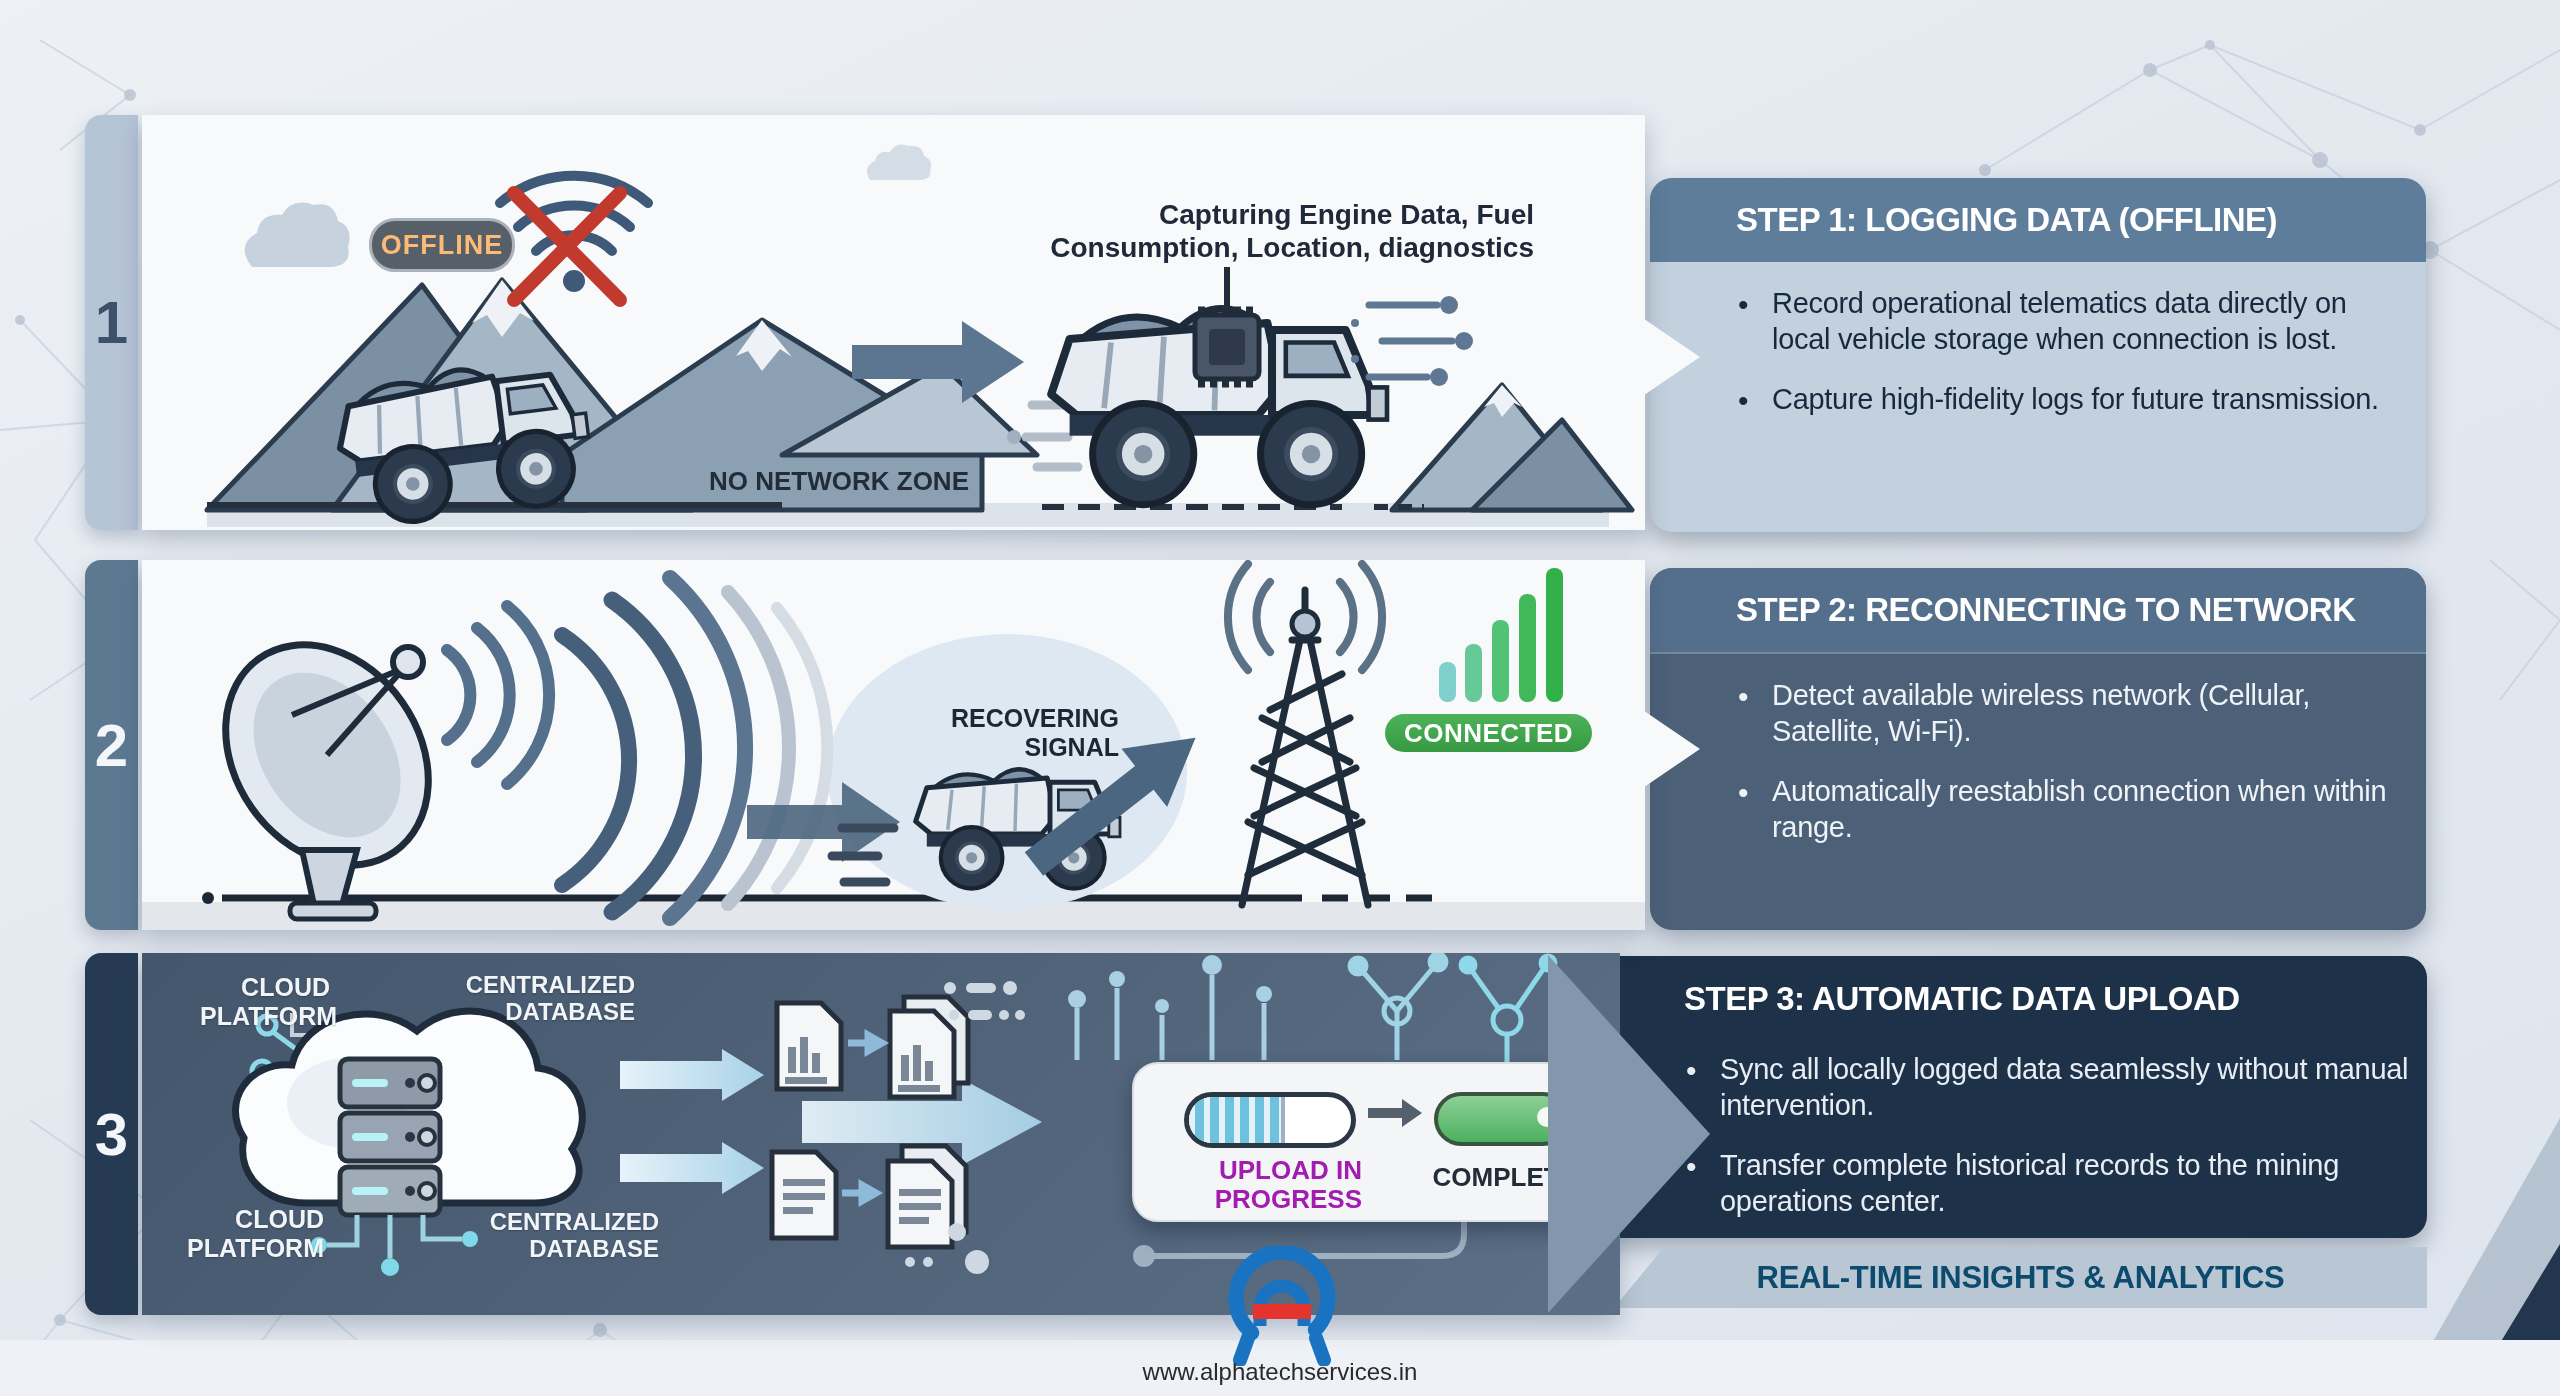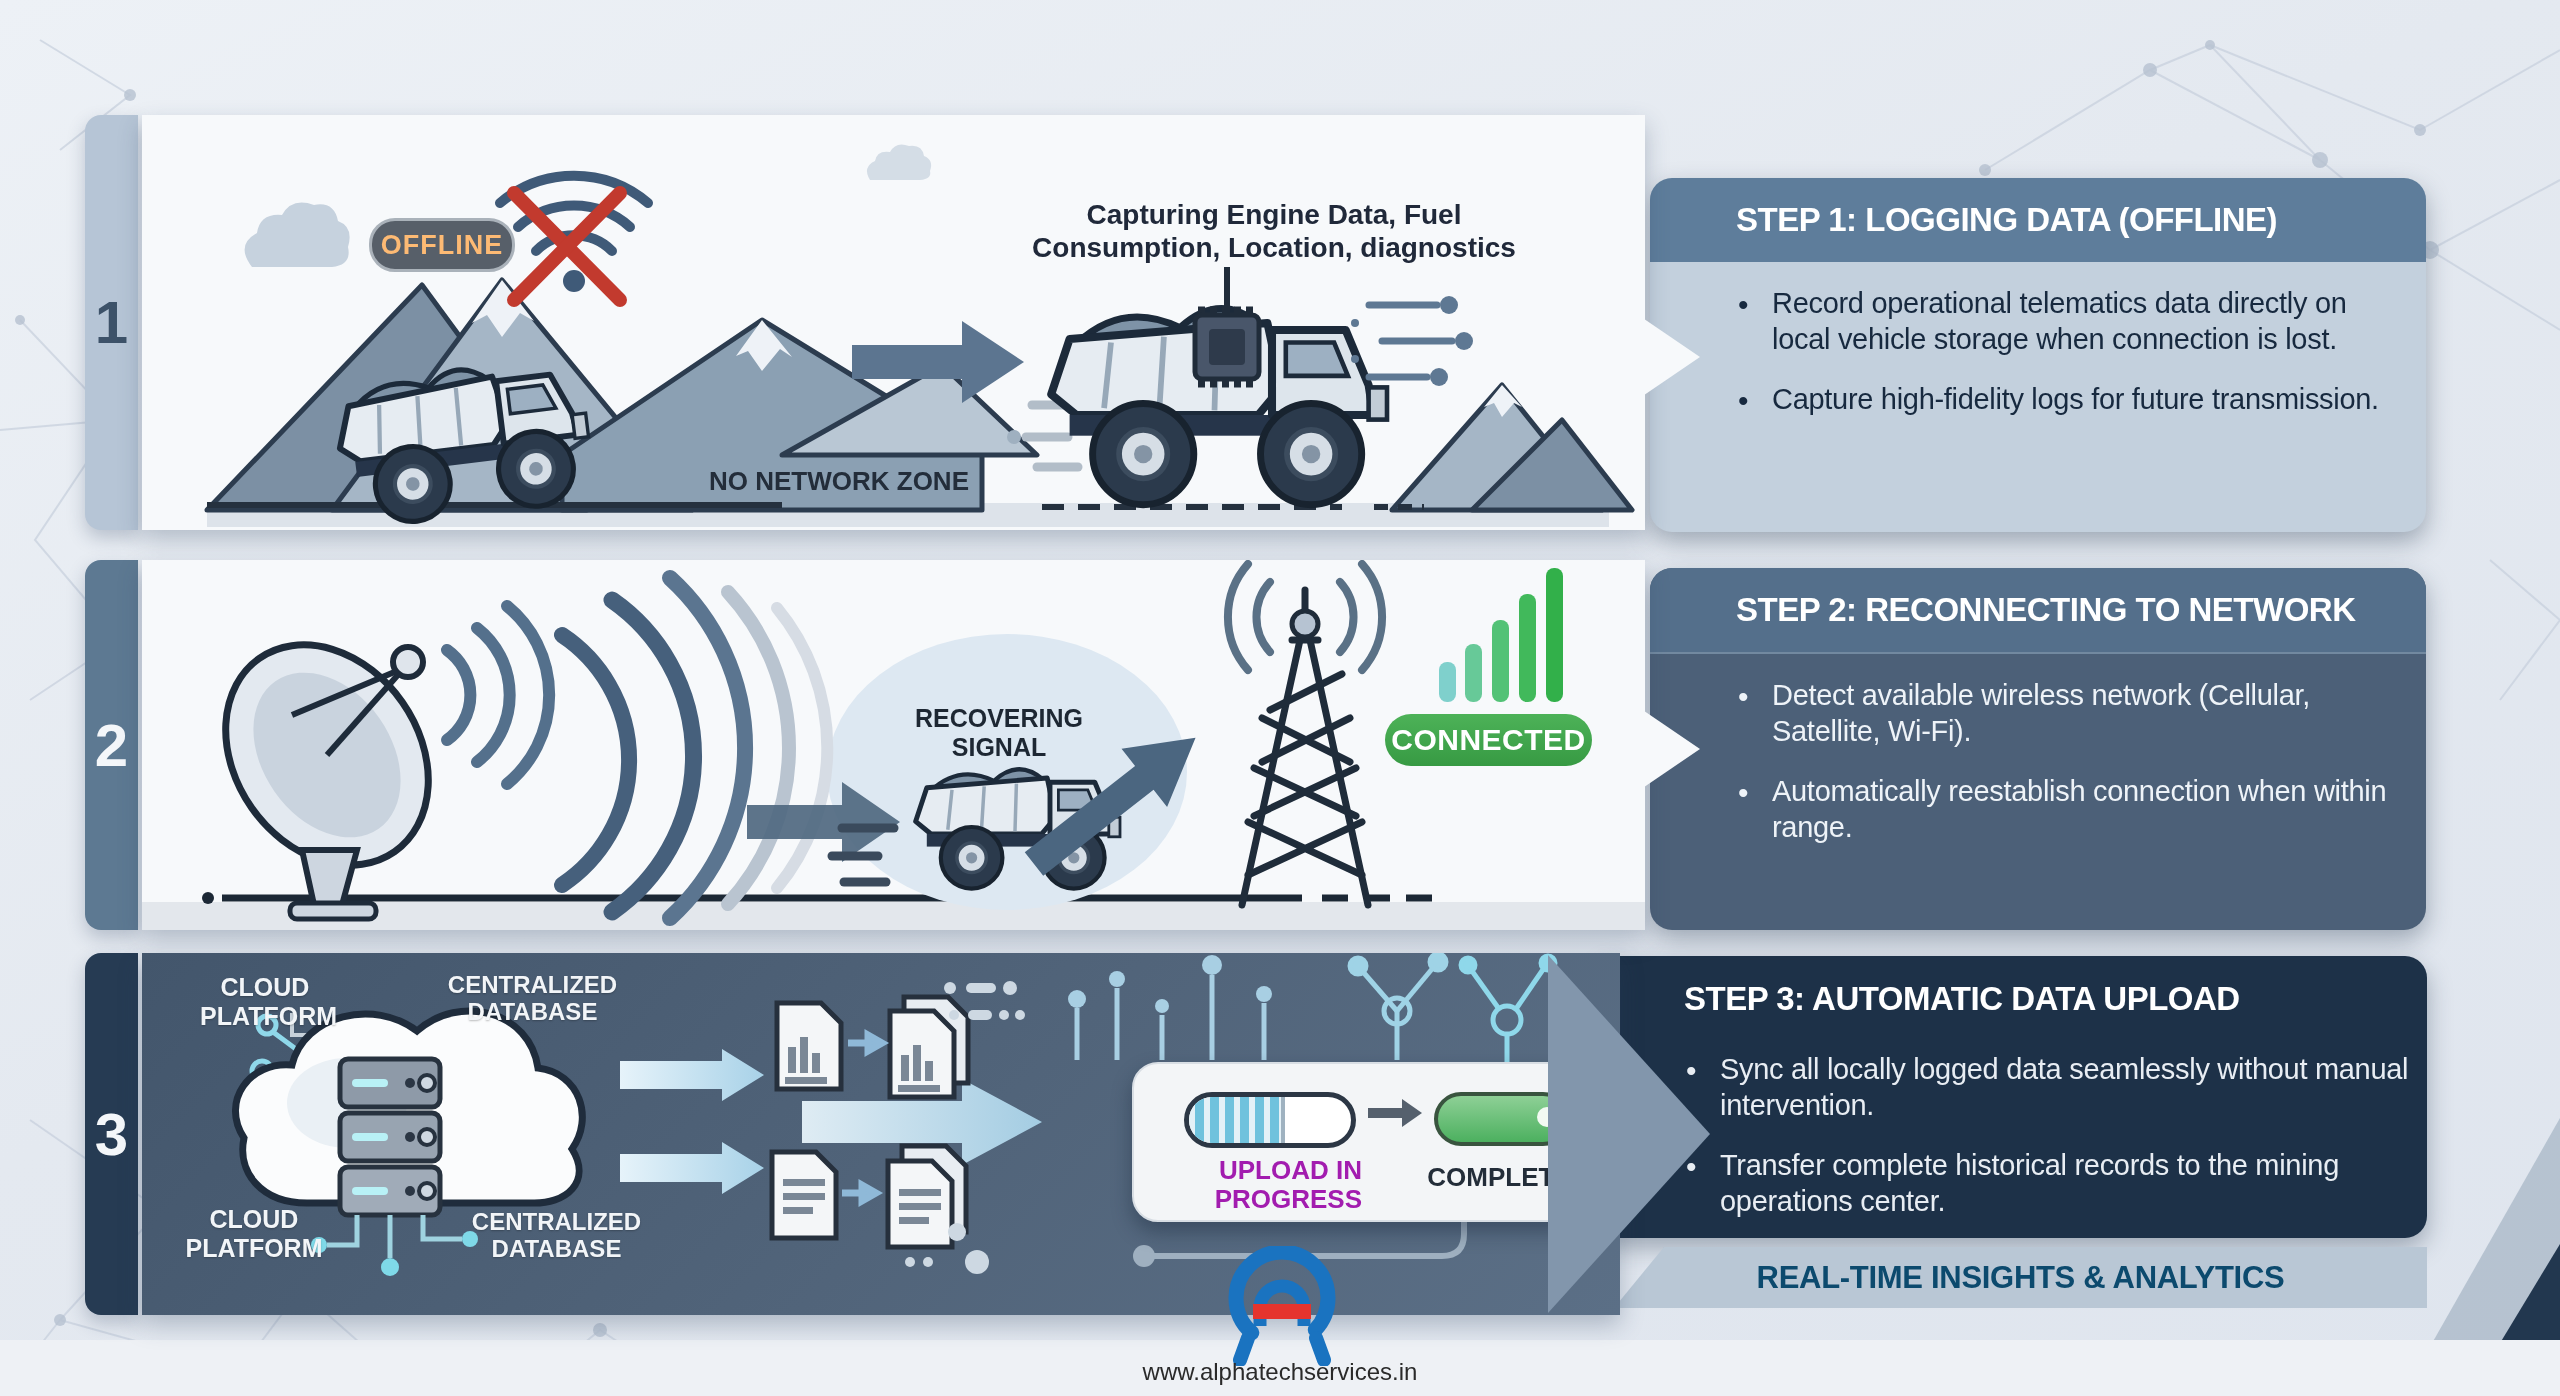--- a/index.html
+++ b/index.html
@@ -50,30 +50,30 @@
 .chev2{left:1628px;top:700px;border-top:49px solid transparent;border-bottom:49px solid transparent;border-left:72px solid #f7f9fb}
 .chev3{left:1548px;top:955px;border-top:179px solid transparent;border-bottom:179px solid transparent;border-left:162px solid #8296ac;z-index:5}
 
 
 .banner{position:absolute;left:1614px;top:1247px;width:813px;height:61px;background:#b9c7d5;
   clip-path:polygon(50px 0,100% 0,100% 100%,0 100%);
   font-weight:bold;font-size:31px;color:#0c4a6e;text-align:center;line-height:61px;letter-spacing:-.3px;
   box-shadow:0 6px 14px rgba(30,48,72,.3)}
 
 
-.lbl{position:absolute;font-weight:bold;text-align:center;z-index:4}
+.lbl{position:absolute;font-weight:bold;text-align:right;z-index:4}
 .offline-badge{position:absolute;left:227px;top:103px;width:140px;height:48px;background:#575f69;
   border:3px solid #aab2ba;border-radius:26px;color:#fdba74;font-weight:bold;font-size:27px;
   letter-spacing:1px;display:flex;align-items:center;justify-content:center;z-index:4}
 .no-network{left:567px;top:352px;width:260px;font-size:26px;line-height:1.15;color:#232d3a}
 .capturing{left:872px;top:83px;width:520px;font-size:28px;line-height:1.18;color:#20293a}
 .recovering{left:737px;top:144px;width:240px;font-size:25px;line-height:1.16;color:#1d2733}
-.connected-badge{position:absolute;left:1243px;top:154px;width:207px;height:52px;
+.connected-badge{position:absolute;left:1243px;top:154px;width:207px;height:38px;
   background:linear-gradient(180deg,#4db258,#379a43);border-radius:27px;color:#fff;font-weight:bold;
-  font-size:30px;letter-spacing:.5px;display:flex;align-items:center;justify-content:center;z-index:4}
+  font-size:26px;letter-spacing:.5px;display:flex;align-items:center;justify-content:center;z-index:4}
 .r3lbl{color:#f2f5f8;font-size:25px;line-height:1.14;text-shadow:0 1px 2px rgba(0,0,0,.25)}
 .cloud-top{left:58px;top:20px;width:130px}
 .db-top{left:288px;top:18px;width:205px;font-size:24px}
 .cloud-bottom{left:42px;top:252px;width:140px}
 .db-bottom{left:312px;top:255px;width:205px;font-size:24px}
 
 
 .progress-panel{position:absolute;left:990px;top:109px;width:455px;height:156px;background:#f3f5f7;
   border:2px solid #d8dee4;border-radius:26px;box-shadow:0 10px 20px rgba(20,35,55,.4);z-index:4}
 .pill-left{position:absolute;left:50px;top:28px;width:162px;height:46px;border:5px solid #2c3745;

